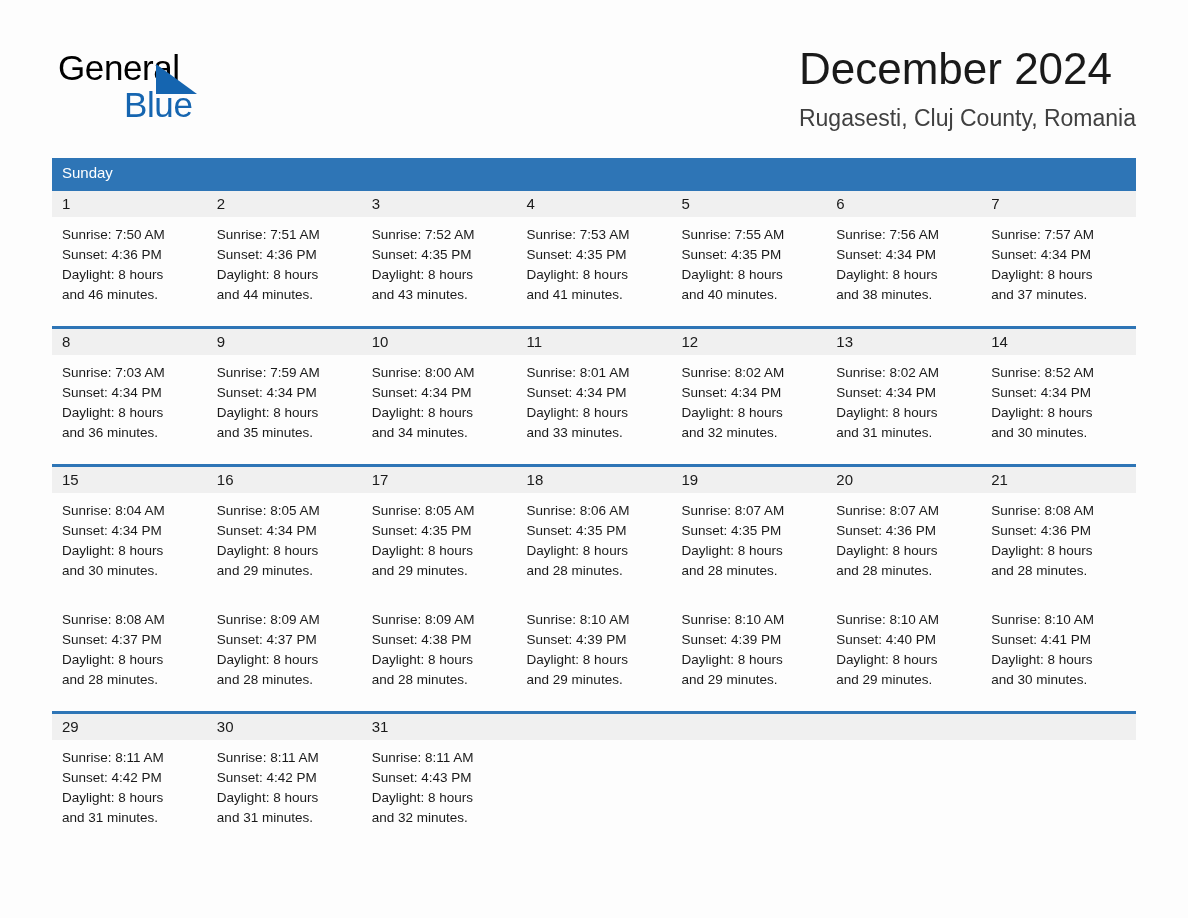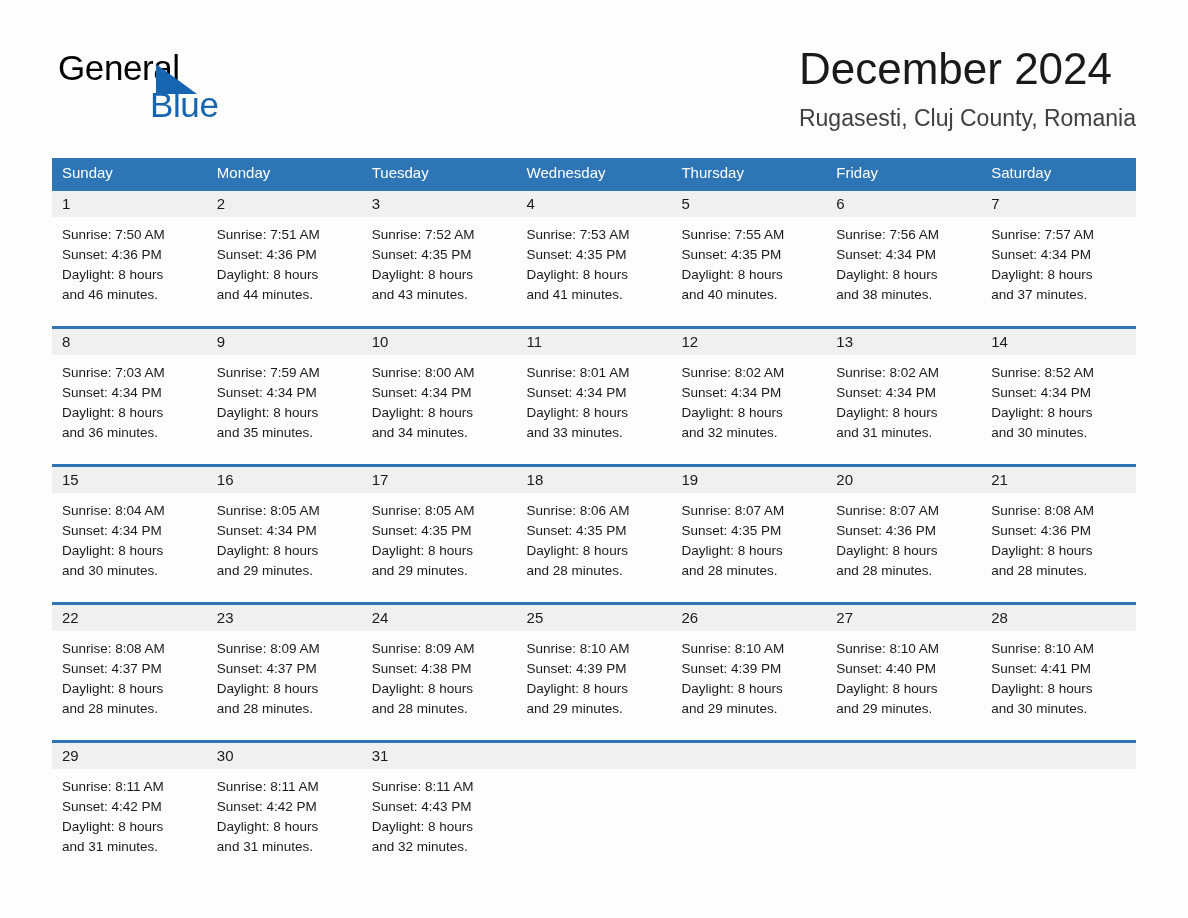--- a/index.html
+++ b/index.html
@@ -52,21 +52,21 @@
     position: absolute;
     left: 98px;
     top: 14px;
     width: 0;
     height: 0;
     border-left: 41px solid #1565b0;
     border-top: 30px solid transparent;
   }
   .logo-blue {
     position: absolute;
-    left: 92px;
+    left: 66px;
     top: 37px;
     font-size: 35px;
     letter-spacing: -0.4px;
     color: #1565b0;
     line-height: 1;
   }
 
   .title-block {
     position: absolute;
     right: 0;
@@ -92,20 +92,21 @@
     position: absolute;
     left: 52px;
     top: 158px;
     width: 1084px;
   }
 
   .weekday-header {
     display: flex;
     background: #2e75b6;
     height: 30px;
+    flex-direction: column;
   }
   .weekday-header .wd {
     flex: 1 1 0;
     color: #ffffff;
     font-size: 15px;
     line-height: 30px;
     padding-left: 10px;
     box-sizing: border-box;
     white-space: nowrap;
   }
@@ -343,29 +344,20 @@
         <div class="cell">
           <p>Sunrise: 8:08 AM</p>
           <p>Sunset: 4:36 PM</p>
           <p>Daylight: 8 hours</p>
           <p>and 28 minutes.</p>
         </div>
       </div>
     </div>
 
     <div class="week">
-      <div class="datebar">
-        <div class="dnum">22</div>
-        <div class="dnum">23</div>
-        <div class="dnum">24</div>
-        <div class="dnum">25</div>
-        <div class="dnum">26</div>
-        <div class="dnum">27</div>
-        <div class="dnum">28</div>
-      </div>
       <div class="details">
         <div class="cell">
           <p>Sunrise: 8:08 AM</p>
           <p>Sunset: 4:37 PM</p>
           <p>Daylight: 8 hours</p>
           <p>and 28 minutes.</p>
         </div>
         <div class="cell">
           <p>Sunrise: 8:09 AM</p>
           <p>Sunset: 4:37 PM</p>

